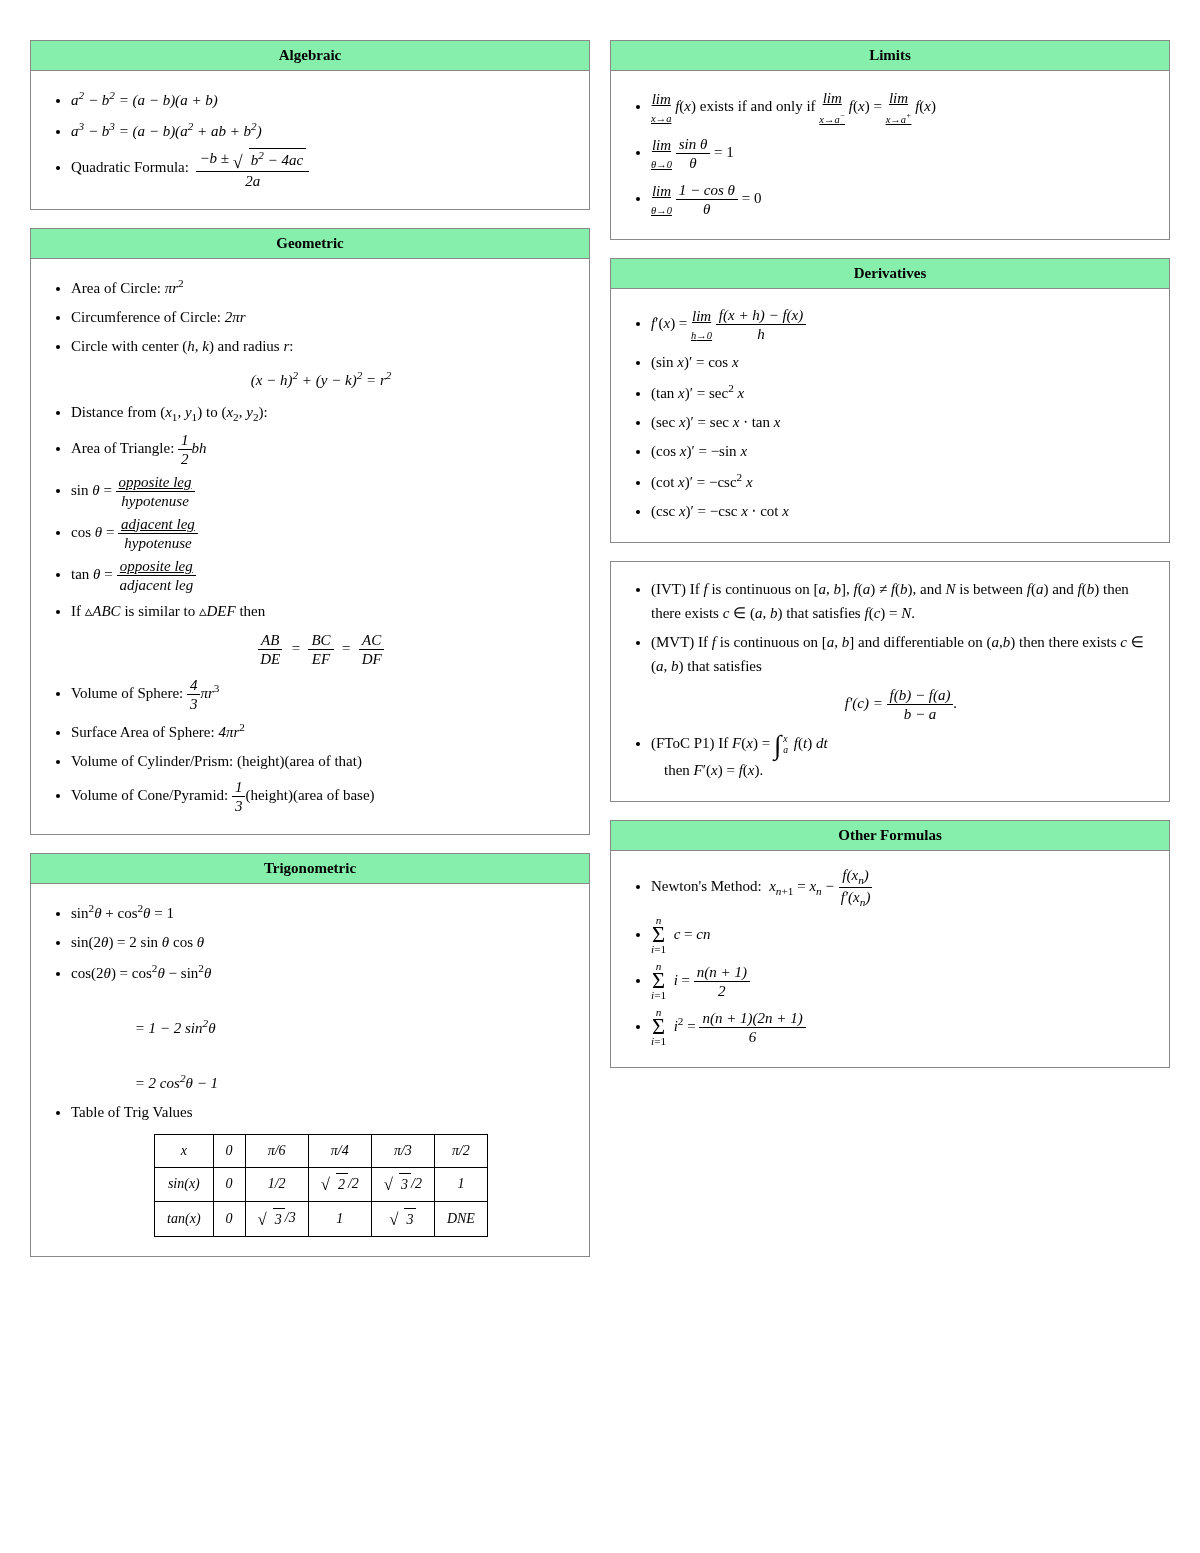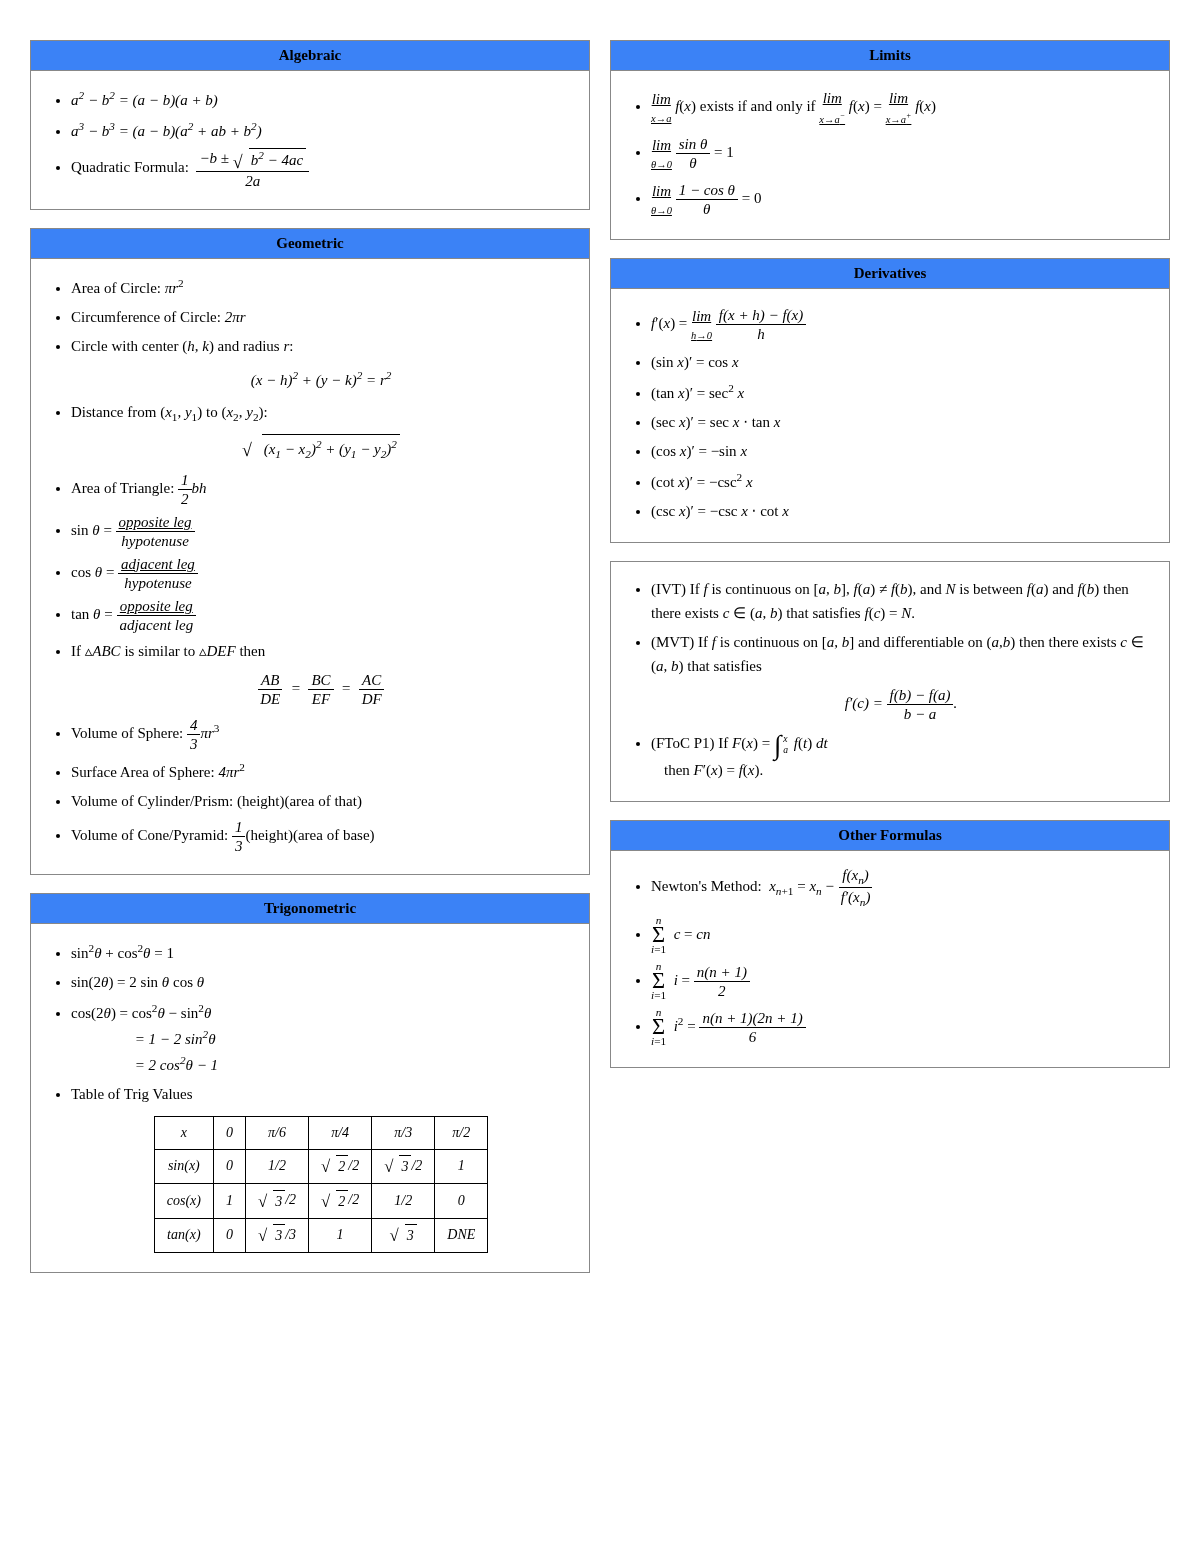--- a/index.html
+++ b/index.html
@@ -22,21 +22,21 @@
       border: 1.5px solid #888;
       margin-bottom: 18px;
       padding: 0;
     }
     .section-title {
       text-align: center;
       font-weight: bold;
       font-size: 15px;
       border-bottom: 1.5px solid #888;
       padding: 6px 8px;
-      background: #3b82f6;
+      background: #86efac;
     }
     .section-content {
       padding: 10px 18px 14px 18px;
     }
     ul.formula-list {
       list-style: disc;
       padding-left: 22px;
     }
     ul.formula-list li {
       margin: 5px 0;
@@ -63,20 +63,21 @@
       text-align: center;
     }
     .centered-formula {
       text-align: center;
       margin: 8px 0;
       font-style: italic;
     }
     .indent-formula {
       margin-left: 30px;
       font-style: italic;
+      margin-top: 29px;
     }
     .trig-table {
       border-collapse: collapse;
       margin: 10px auto 0 auto;
       font-size: 14px;
     }
     .trig-table th, .trig-table td {
       border: 1.5px solid #000;
       padding: 5px 12px;
       text-align: center;
@@ -187,26 +188,20 @@
       <div class="section-content">
         <ul class="formula-list">
           <li>Area of Circle: <i>πr</i><sup>2</sup></li>
           <li>Circumference of Circle: <i>2πr</i></li>
           <li>
             Circle with center (<i>h</i>, <i>k</i>) and radius <i>r</i>:
             <div class="centered-formula">(<i>x</i> − <i>h</i>)<sup>2</sup> + (<i>y</i> − <i>k</i>)<sup>2</sup> = <i>r</i><sup>2</sup></div>
           </li>
           <li>
             Distance from (<i>x</i><sub>1</sub>, <i>y</i><sub>1</sub>) to (<i>x</i><sub>2</sub>, <i>y</i><sub>2</sub>):
-            <div class="centered-formula">
-              <span class="sqrt-wrap">
-                <span class="sqrt-sym">√</span>
-                <span class="sqrt-content">(<i>x</i><sub>1</sub> − <i>x</i><sub>2</sub>)<sup>2</sup> + (<i>y</i><sub>1</sub> − <i>y</i><sub>2</sub>)<sup>2</sup></span>
-              </span>
-            </div>
           </li>
           <li>Area of Triangle: <span class="frac" style="vertical-align:middle">
                 <span class="num">1</span>
                 <span class="den">2</span>
               </span><i>bh</i></li>
           <li>
             sin <i>θ</i> = 
             <span class="frac">
               <span class="num"><u>opposite leg</u></span>
               <span class="den">hypotenuse</span>
@@ -290,32 +285,20 @@
                   <td>1/2</td>
                   <td>
                     <span class="sqrt-wrap"><span class="sqrt-sym">√</span><span class="sqrt-content">2</span></span>/2
                   </td>
                   <td>
                     <span class="sqrt-wrap"><span class="sqrt-sym">√</span><span class="sqrt-content">3</span></span>/2
                   </td>
                   <td>1</td>
                 </tr>
                 <tr>
-                  <td>cos(<i>x</i>)</td>
-                  <td class="double-border-left">1</td>
-                  <td>
-                    <span class="sqrt-wrap"><span class="sqrt-sym">√</span><span class="sqrt-content">3</span></span>/2
-                  </td>
-                  <td>
-                    <span class="sqrt-wrap"><span class="sqrt-sym">√</span><span class="sqrt-content">2</span></span>/2
-                  </td>
-                  <td>1/2</td>
-                  <td>0</td>
-                </tr>
-                <tr>
                   <td>tan(<i>x</i>)</td>
                   <td class="double-border-left">0</td>
                   <td>
                     <span class="sqrt-wrap"><span class="sqrt-sym">√</span><span class="sqrt-content">3</span></span>/3
                   </td>
                   <td>1</td>
                   <td>
                     <span class="sqrt-wrap"><span class="sqrt-sym">√</span><span class="sqrt-content">3</span></span>
                   </td>
                   <td>DNE</td>

